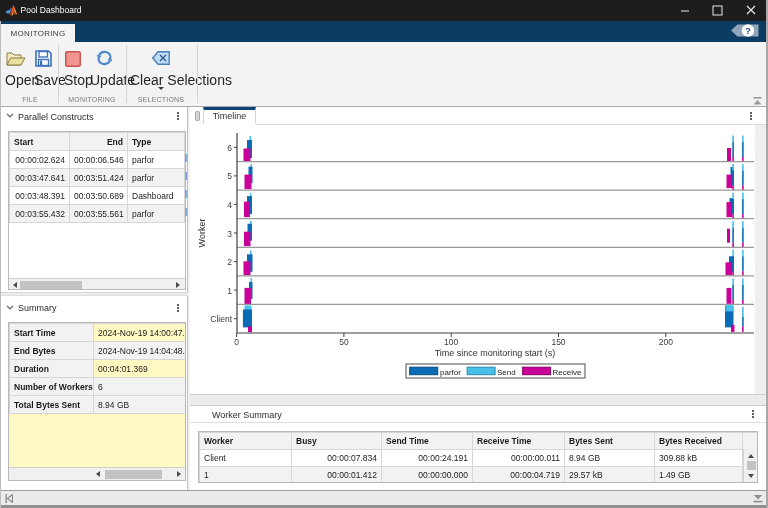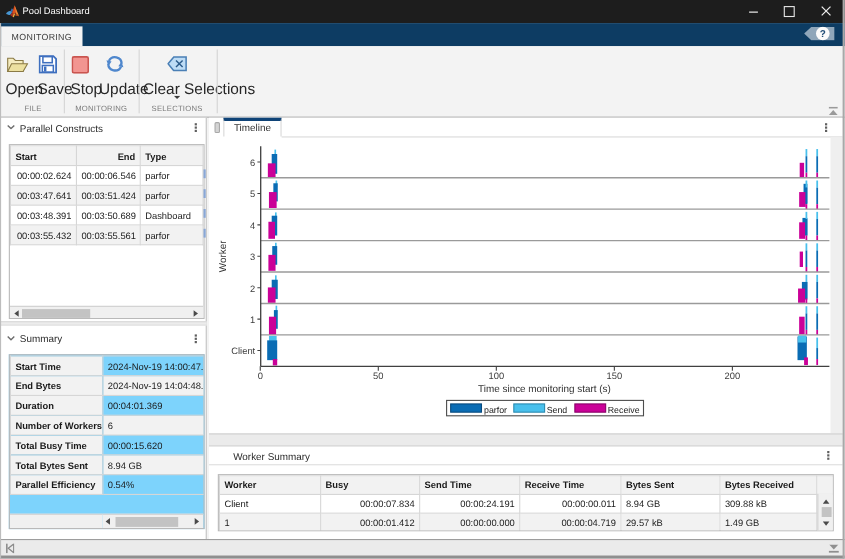--- a/index.html
+++ b/index.html
@@ -174,21 +174,21 @@
     <div class="abs" style="left:184.5px;top:190px;width:2px;height:8px;background:#89a7d6"></div>
     <div class="abs" style="left:184.5px;top:208px;width:2px;height:8px;background:#89a7d6"></div>
 
   <div class="abs" style="left:0;top:292px;width:188px;height:4px;background:#ececec;border-top:1px solid #d8d8d8;border-bottom:1px solid #e0e0e0"></div>
   <svg class="abs" style="left:6px;top:305px" width="8" height="5" viewBox="0 0 8 5">
       <path d="M1 1 L4 3.8 L7 1" fill="none" stroke="#6e6e6e" stroke-width="1.3"></path>
     </svg>
   <div class="abs phead" style="left:18px;top:303px">Summary</div>
   <div class="abs dots3" style="left:177px;top:304px"></div>
 
-  <div class="abs" style="left:8px;top:322px;width:178px;height:159px;border:1px solid #b9b9b9;background:#7dd3fc;overflow:hidden">
+  <div class="abs" style="left:8px;top:322px;width:178px;height:159px;border:1px solid #b9b9b9;background:#fef9c3;overflow:hidden">
     <table style="width:240px;table-layout:fixed">
       <colgroup>
           <col style="width:84px">
           <col style="width:92px">
           <col style="width:64px">
         </colgroup>
       <tbody>
           <tr style="height:18px">
             <th>Start Time</th>
             <td>2024-Nov-19 14:00:47.5</td>
@@ -203,33 +203,23 @@
             <th>Duration</th>
             <td>00:04:01.369</td>
             <td></td>
           </tr>
       <tr style="height:18px">
             <th>Number of Workers</th>
             <td class="altrow">6</td>
             <td class="altrow"></td>
           </tr>
       <tr style="height:18px">
-            <th>Total Busy Time</th>
-            <td>00:00:15.620</td>
-            <td></td>
-          </tr>
-      <tr style="height:18px">
             <th>Total Bytes Sent</th>
             <td class="altrow">8.94 GB</td>
             <td class="altrow"></td>
-          </tr>
-      <tr style="height:18px">
-            <th>Parallel Efficiency</th>
-            <td>0.54%</td>
-            <td></td>
           </tr>
     </tbody>
       </table>
 
     <div class="abs" style="left:0;top:144px;width:84px;height:13px;background:#f0f0f0;border-top:1px solid #d0d0d0"></div>
     <div class="abs" style="left:84px;top:144px;width:92px;height:13px;background:#f0f0f0;border-top:1px solid #d0d0d0">
       <div class="abs" style="left:3px;top:3px;width:0;height:0;border-top:3.5px solid transparent;border-bottom:3.5px solid transparent;border-right:4.5px solid #4a4a4a"></div>
       <div class="abs thumb" style="left:12px;top:2px;width:57px;height:9px"></div>
       <div class="abs" style="left:84px;top:3px;width:0;height:0;border-top:3.5px solid transparent;border-bottom:3.5px solid transparent;border-left:4.5px solid #4a4a4a"></div>
     </div>

